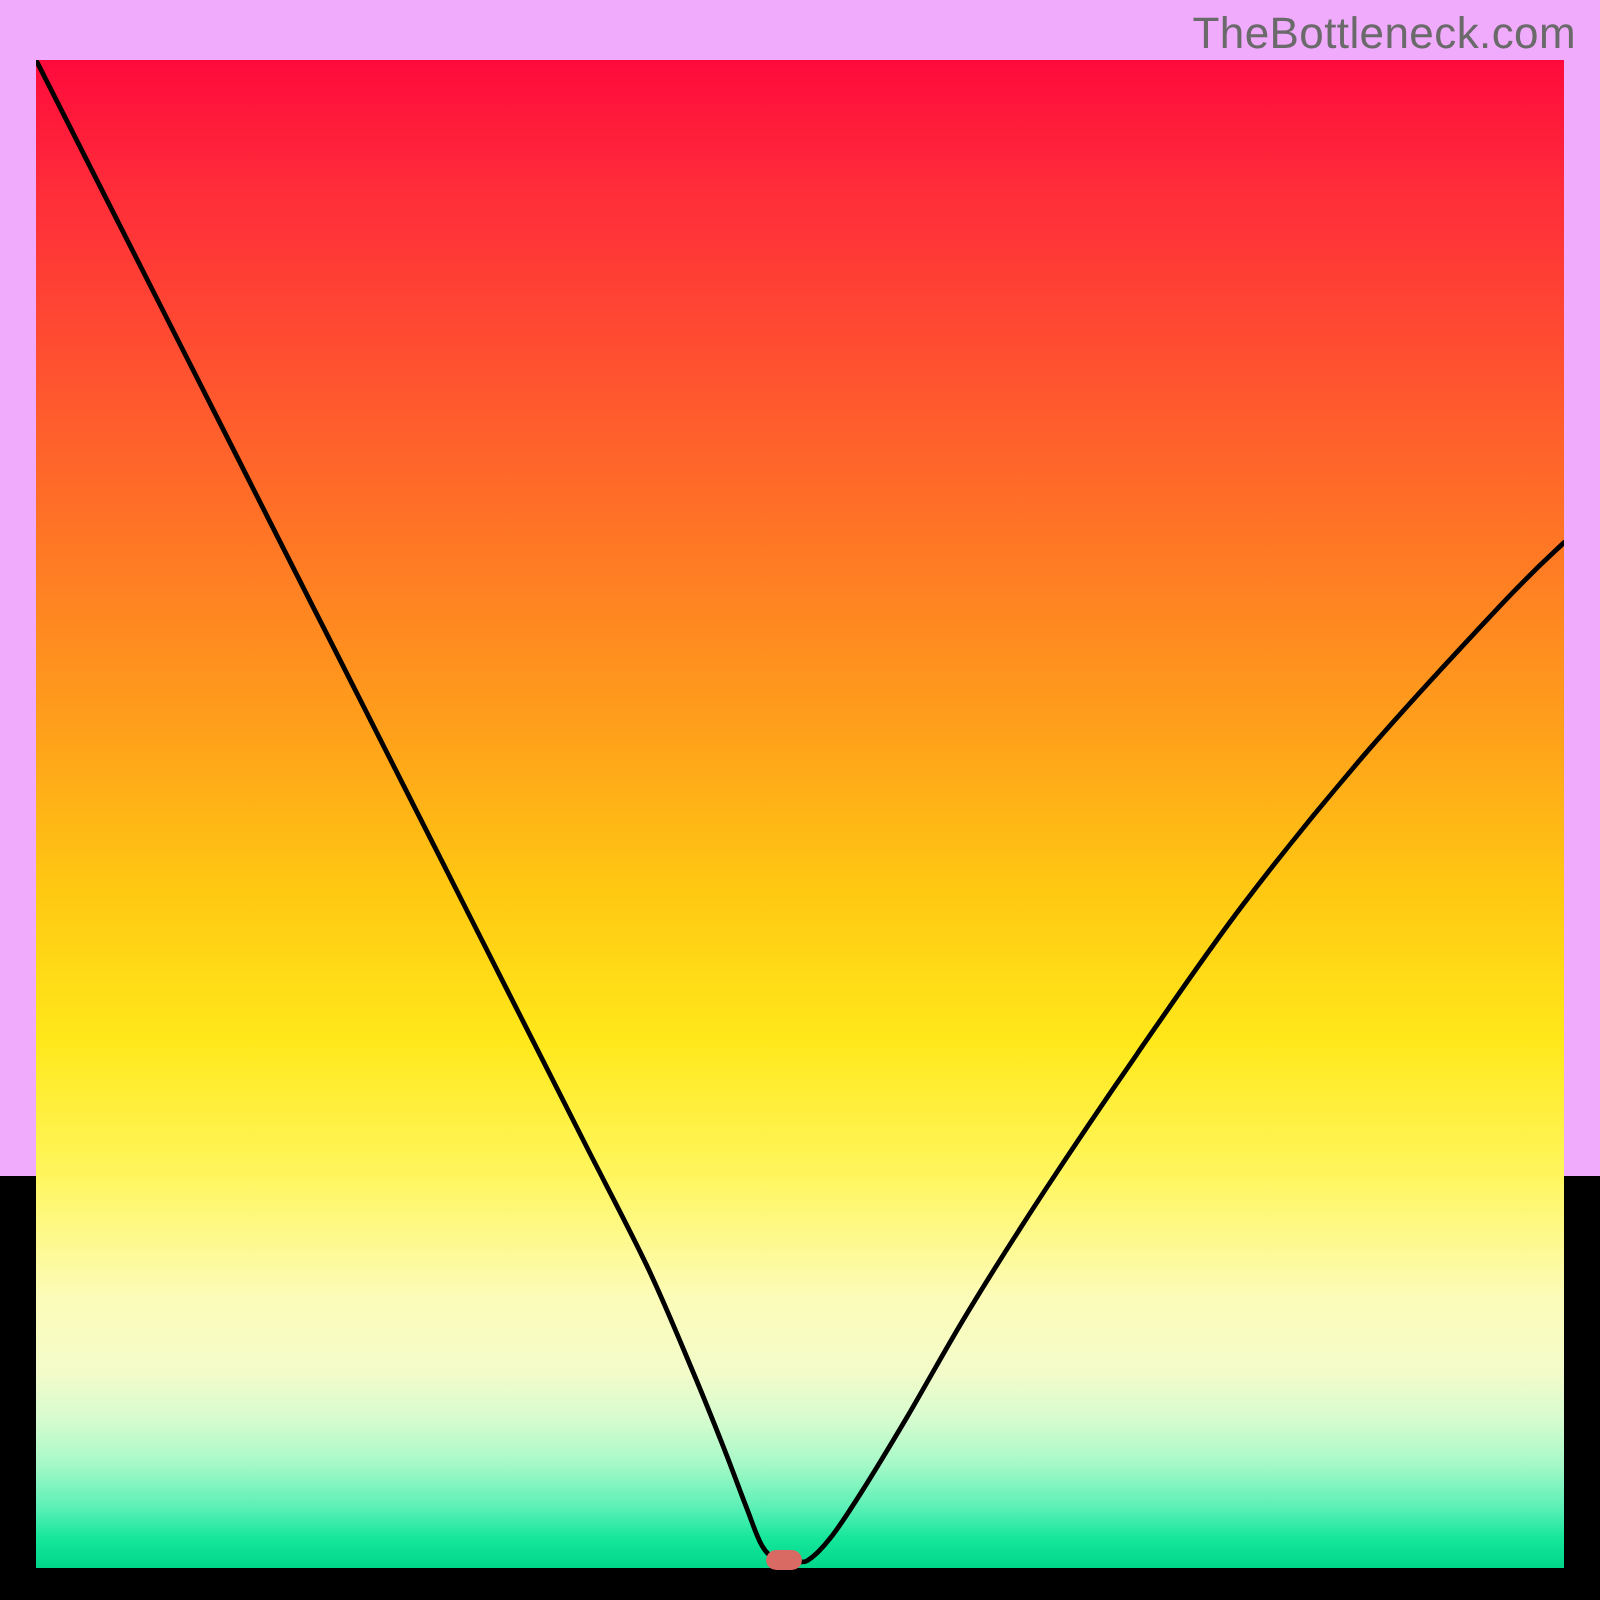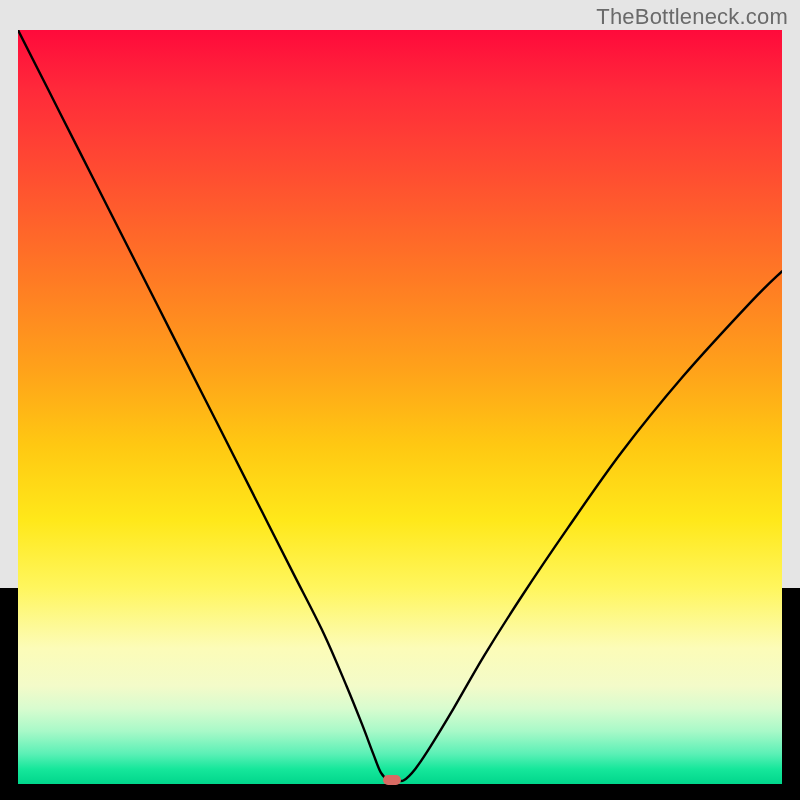--- a/index.html
+++ b/index.html
@@ -8,21 +8,21 @@
     width: 800px;
     height: 800px;
     background: #000;
     overflow: hidden;
     font-family: Arial, Helvetica, sans-serif;
   }
   .frame {
     position: relative;
     width: 800px;
     height: 588px;
-    background: #e5e5e5;
+    background: #f0abfc;
   }
   .watermark {
     position: absolute;
     top: 4px;
     right: 12px;
     color: #6a6a6a;
     font-size: 22px;
     font-weight: 500;
     letter-spacing: 0.2px;
     z-index: 5;

